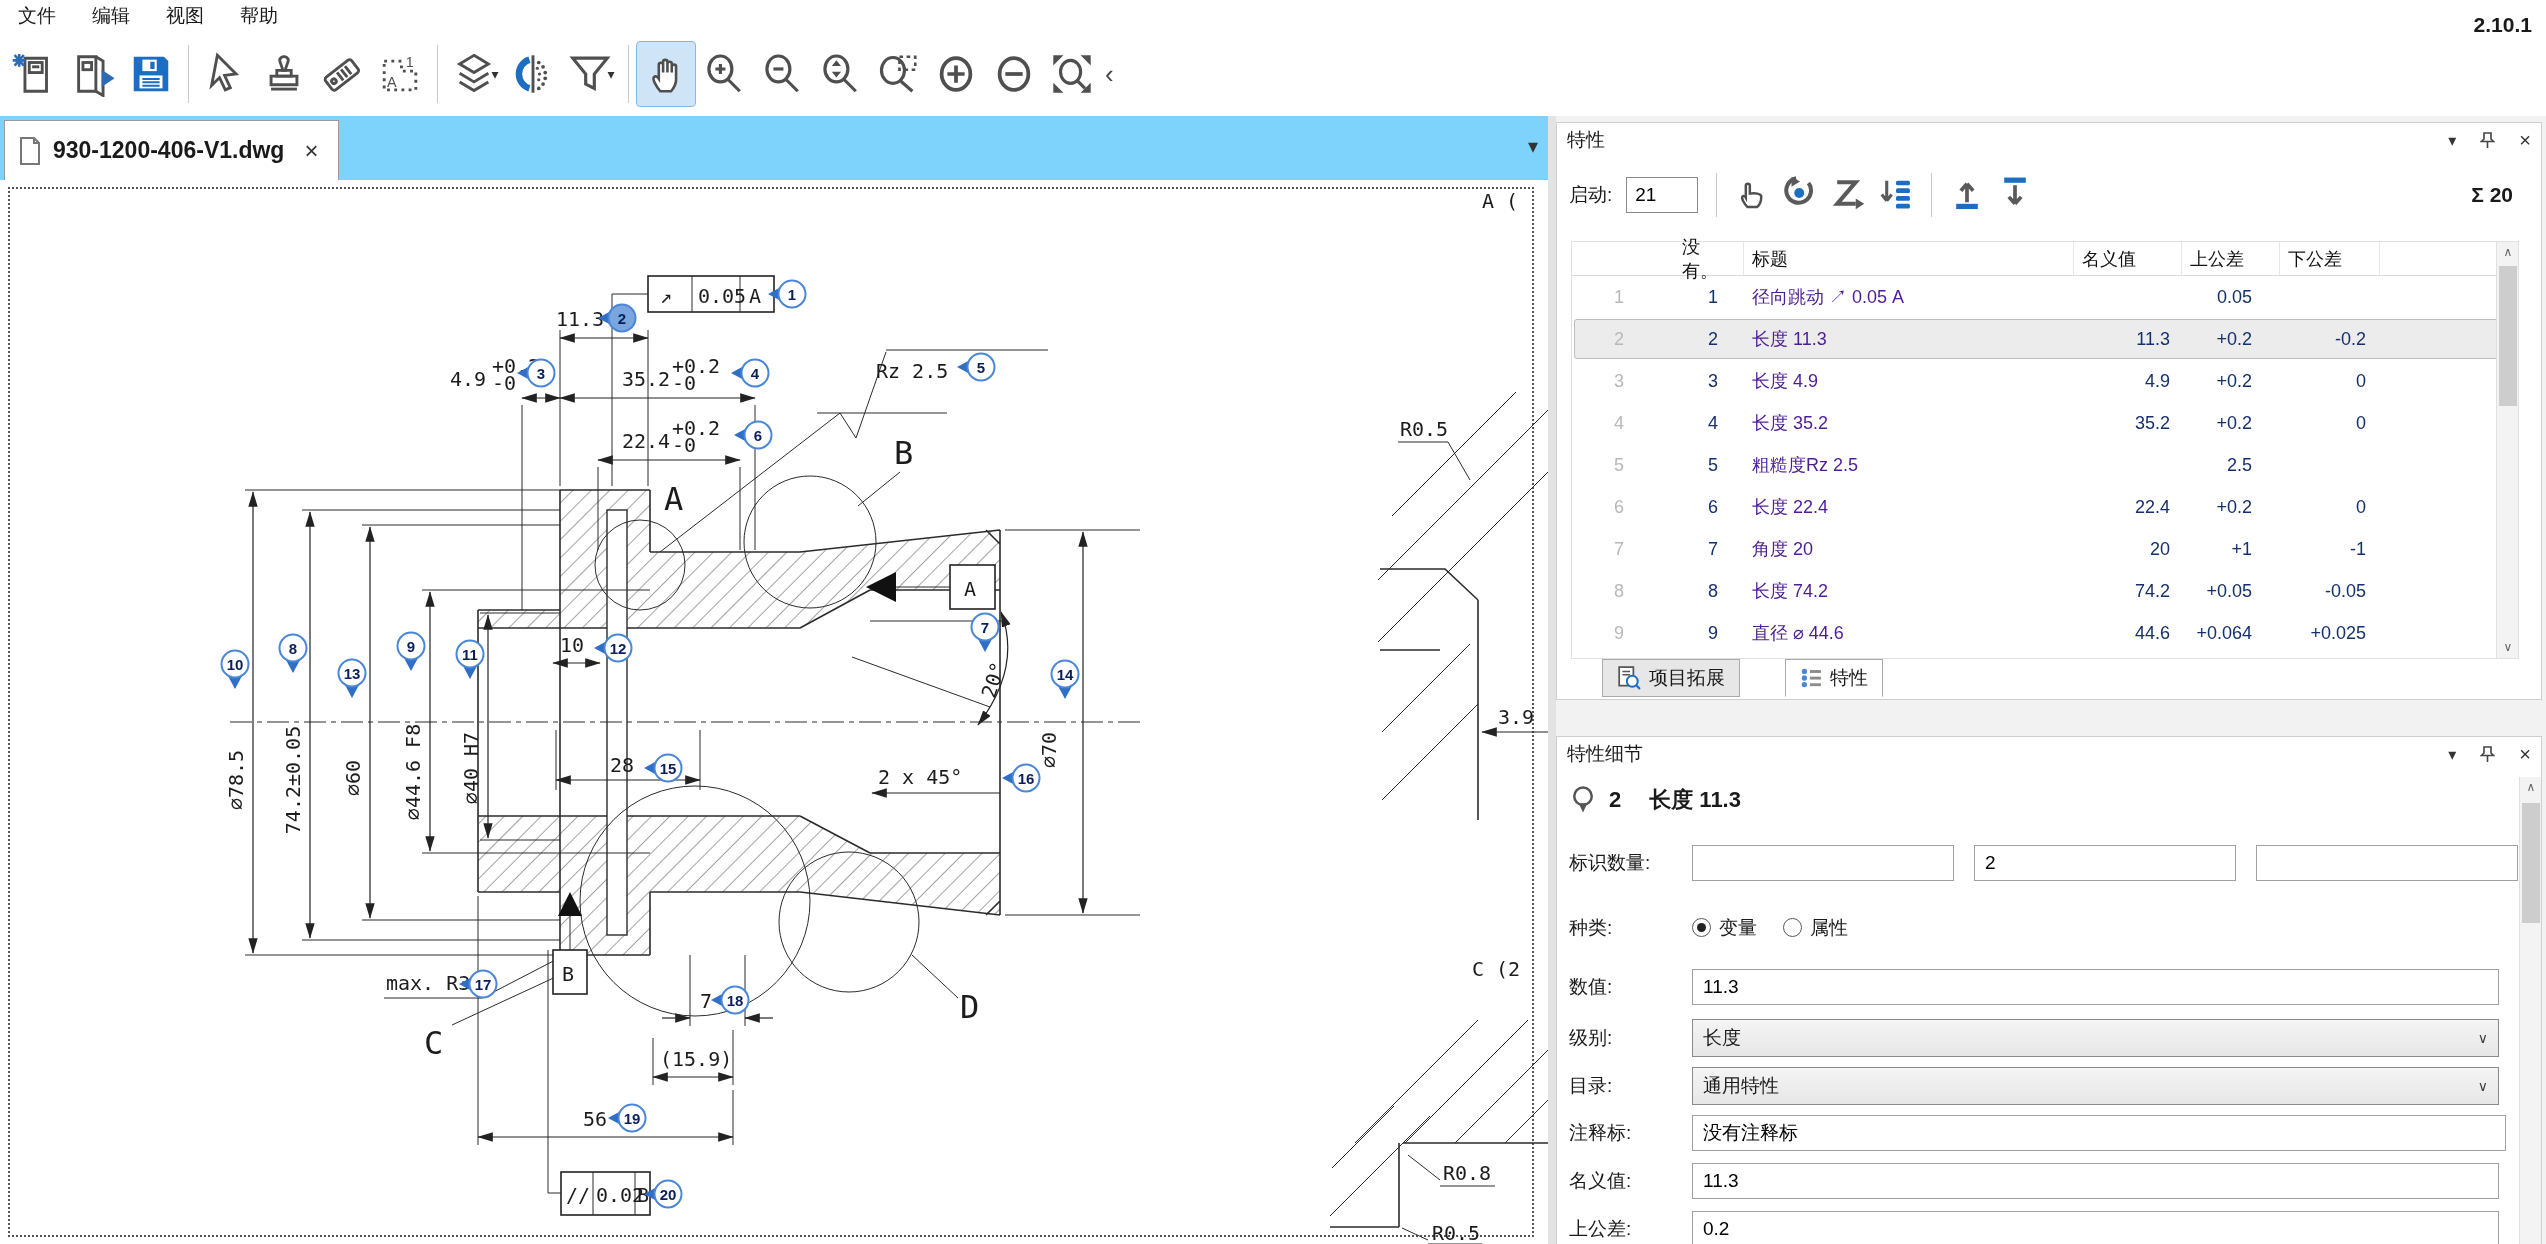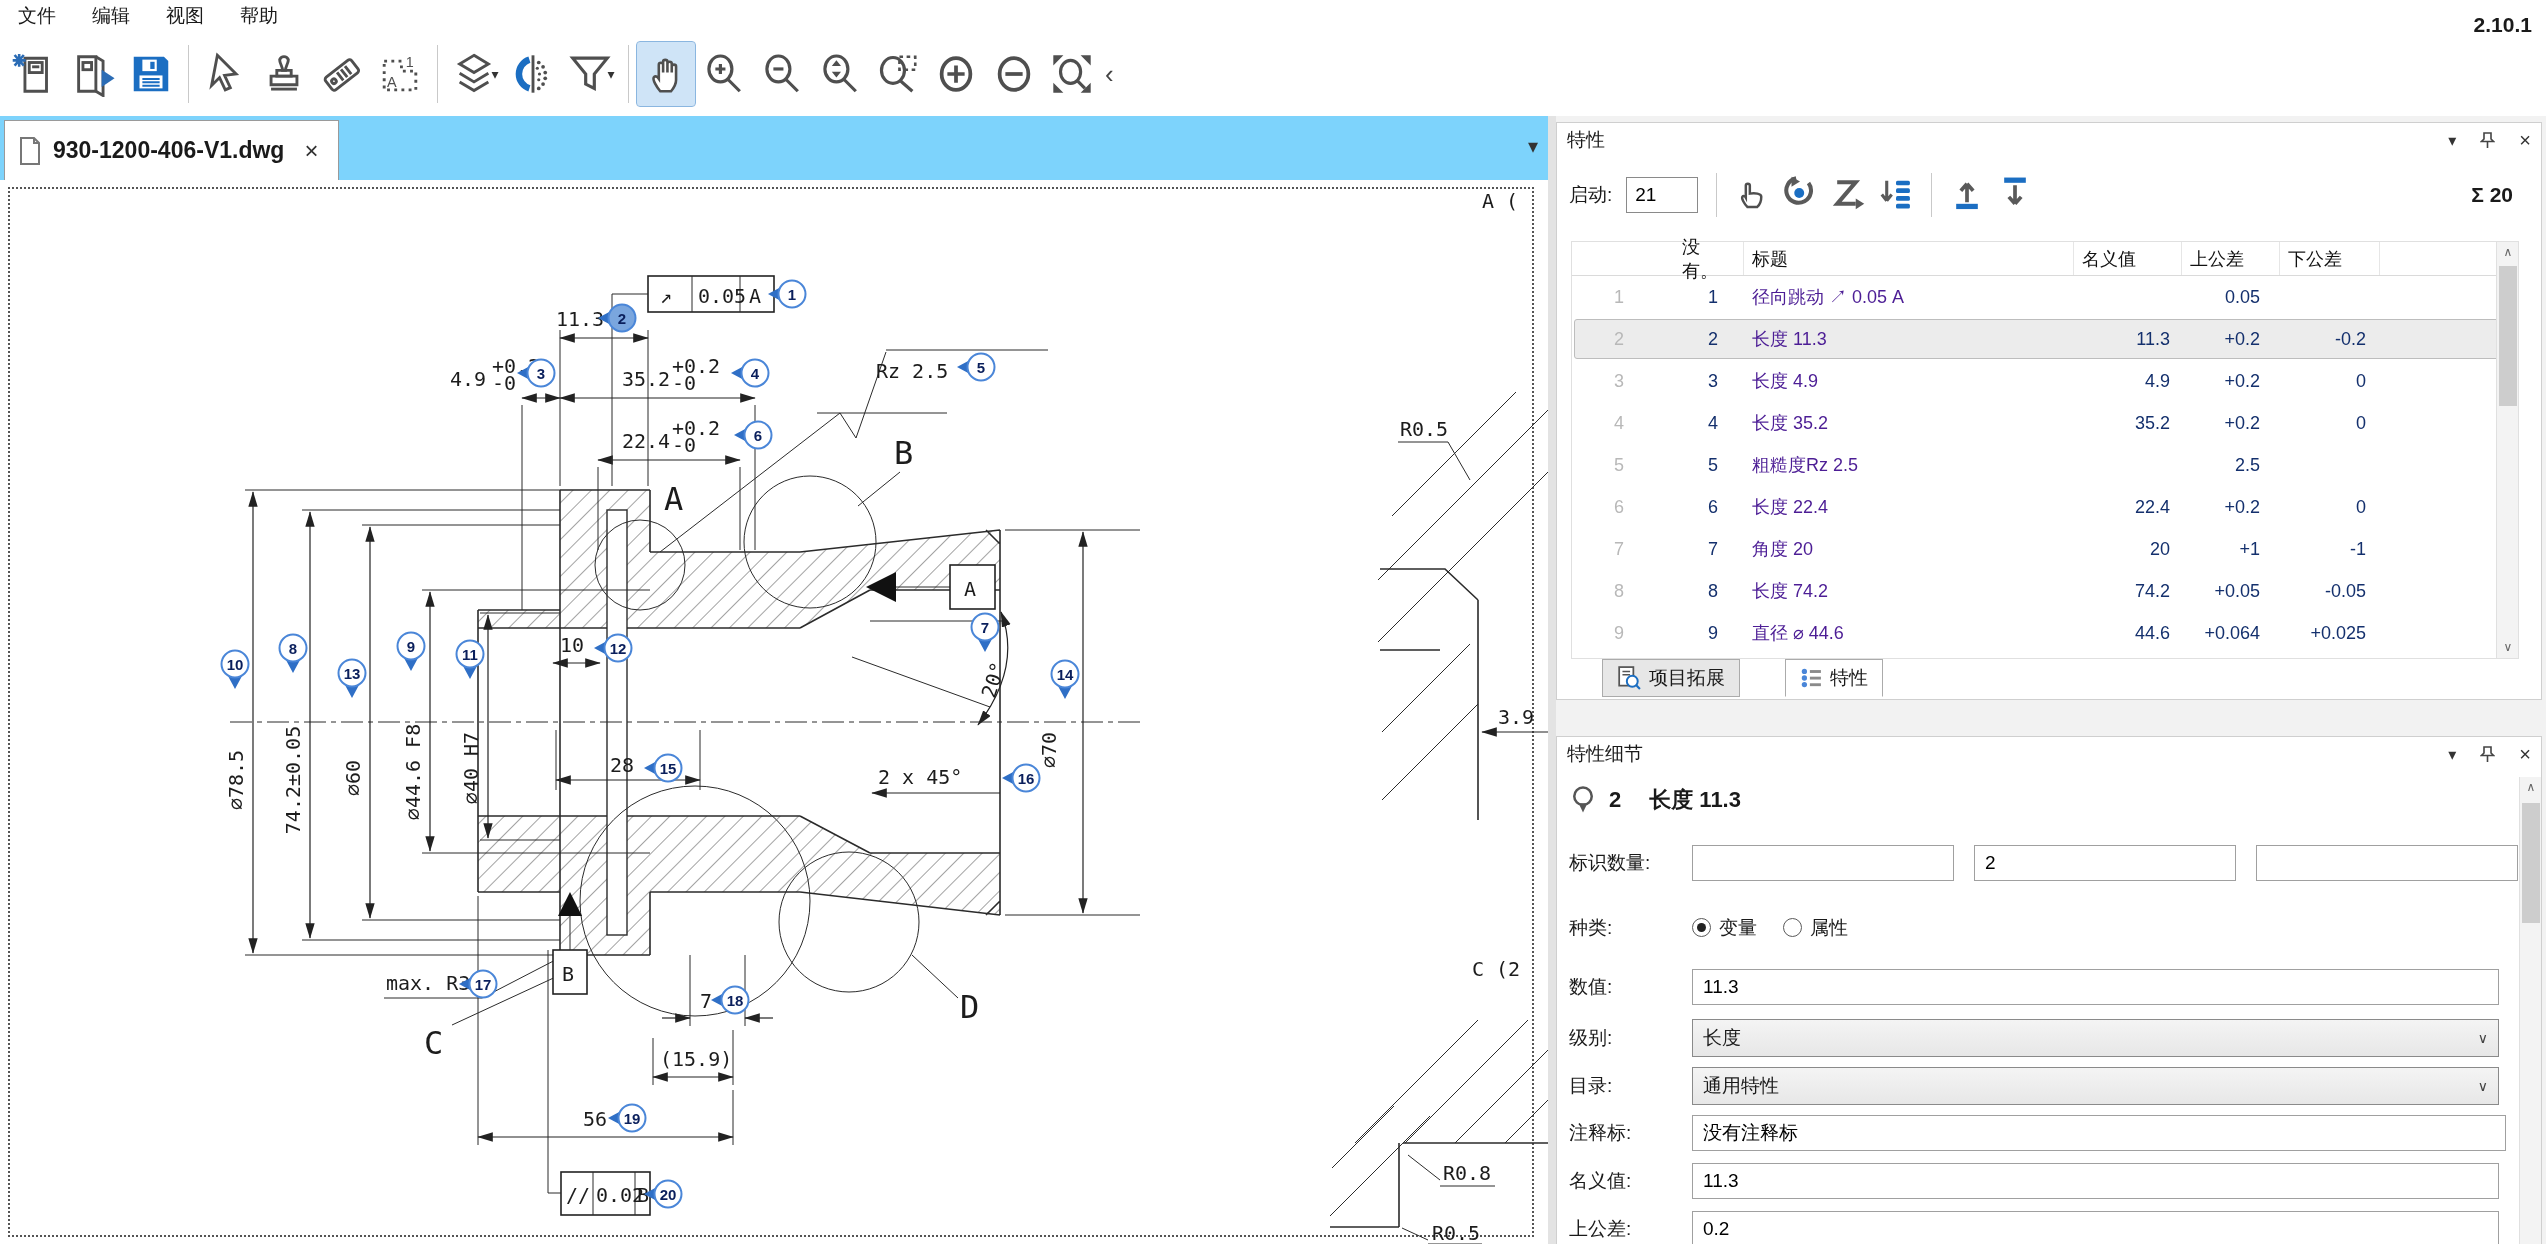--- a/index.html
+++ b/index.html
@@ -60,21 +60,21 @@
   #sum-badge { margin-left:auto; margin-right:28px; font-weight:bold; font-size:21px; }
 
   
   #char-table { position:absolute; left:14px; top:118px; width:948px; height:418px; border:1px solid #e0e0e0; font-size:18px; }
   .trow { display:flex; height:42px; align-items:center; position:relative; }
   .thead { height:34px; border-bottom:1px solid #dadada; color:#111; }
   .c-idx { width:80px; text-align:right; padding-right:28px; color:#b8b8b8; }
   .c-no { width:92px; text-align:right; padding-right:26px; color:#14306d; }
   .c-title { width:330px; padding-left:8px; color:#4c1d95; }
   .c-nom { width:108px; text-align:right; padding-right:12px; color:#14306d; }
-  .c-up { width:98px; text-align:right; padding-right:20px; color:#14306d; }
+  .c-up { width:98px; text-align:right; padding-right:28px; color:#14306d; }
   .c-lo { width:100px; text-align:right; padding-right:14px; color:#14306d; }
   .c-fill { flex:1; }
   .thead .c-no,.thead .c-title,.thead .c-nom,.thead .c-up,.thead .c-lo { color:#111; text-align:left; padding-left:8px; }
   .thead .c-no { padding-left:30px; }
   .thead>div { border-right:1px solid #e6e6e6; height:100%; display:flex; align-items:center; }
   .thead .c-idx,.thead .c-fill { border-right:none; }
   .trow.selected::before { content:""; position:absolute; left:2px; right:2px; top:1px; bottom:1px;
     background:#ececec; border:1px solid #bdbdbd; border-radius:3px; z-index:0; }
   .trow>div { position:relative; z-index:1; }
   

